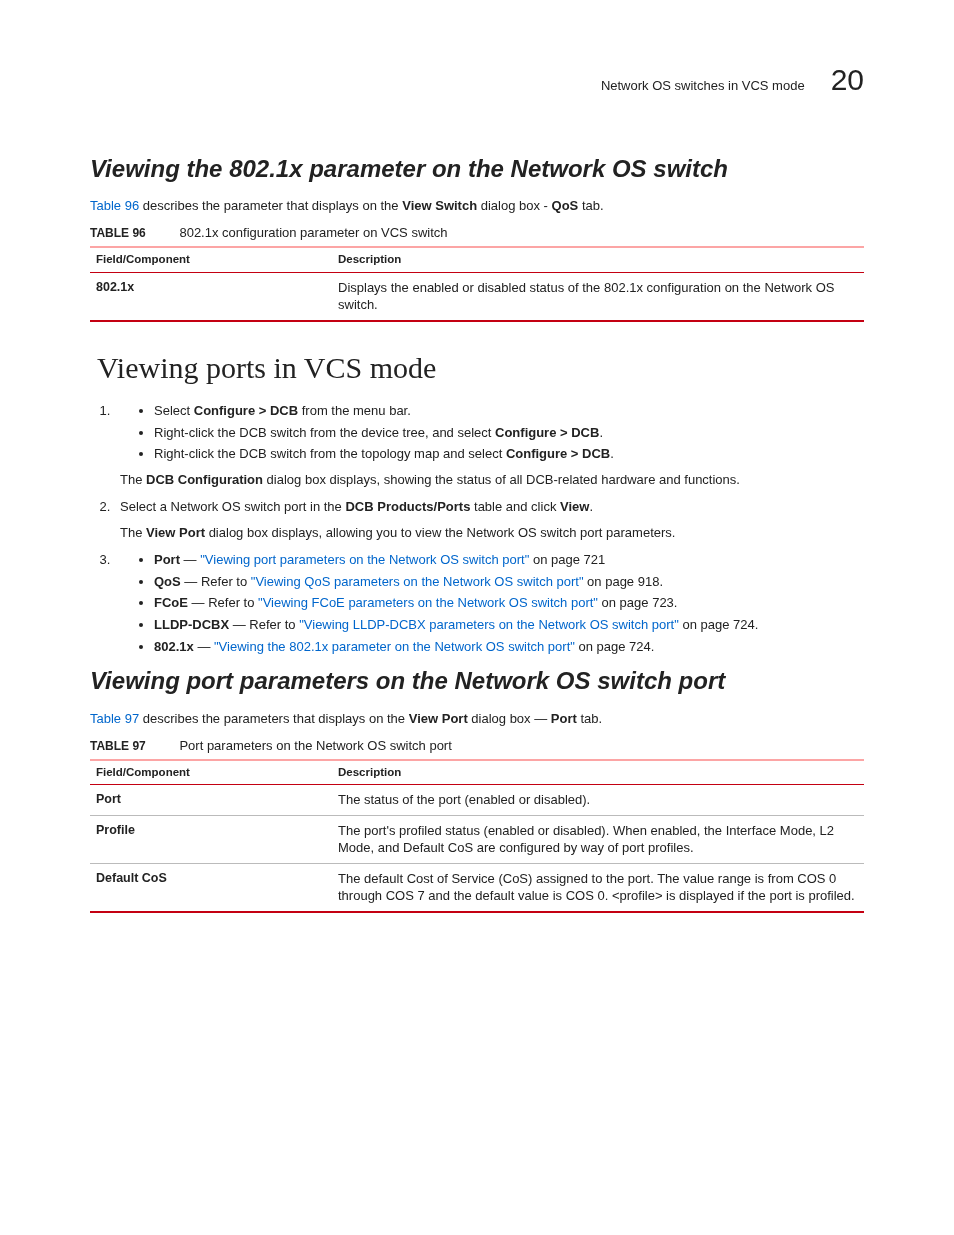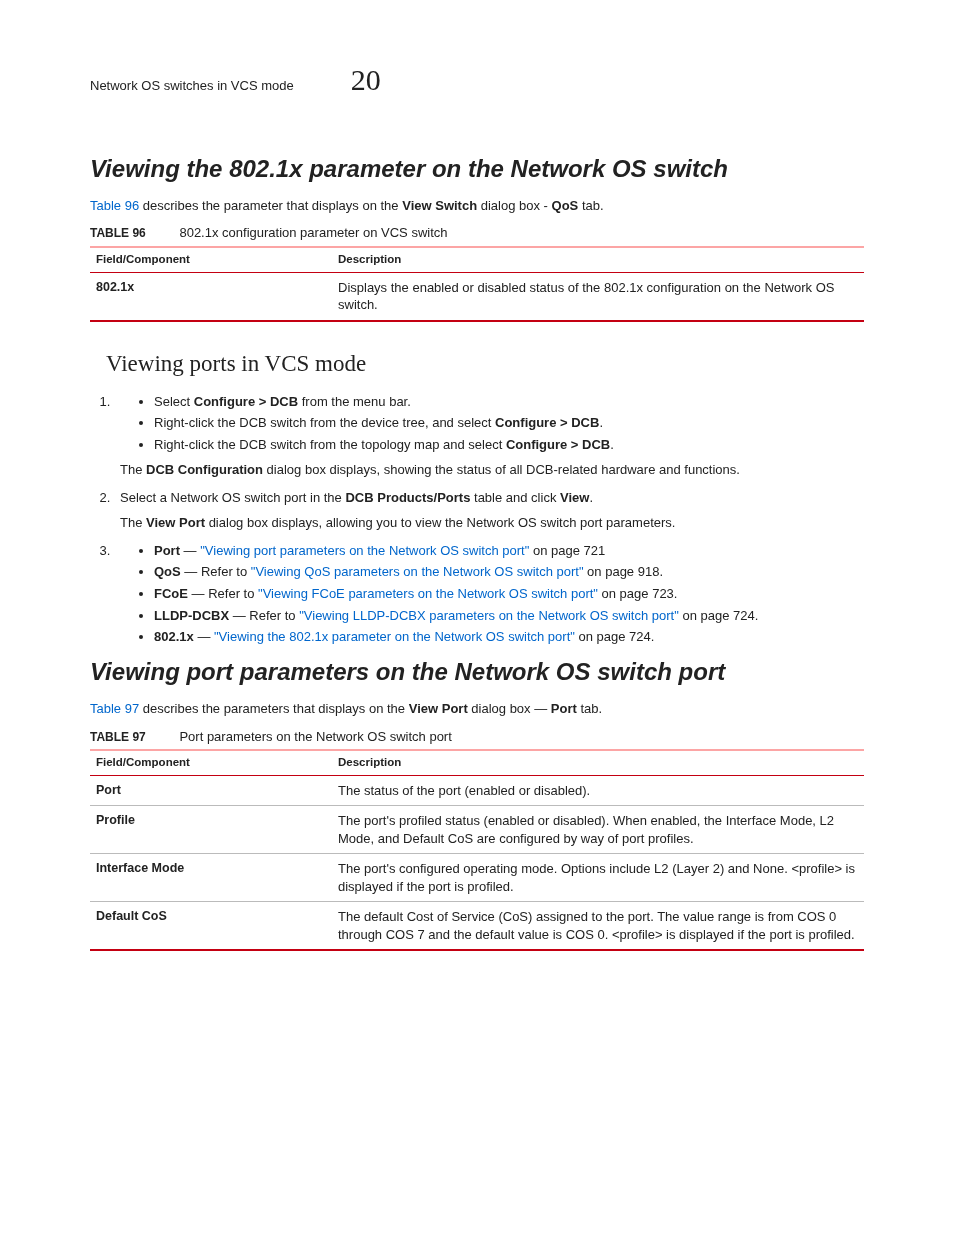--- a/index.html
+++ b/index.html
@@ -7,47 +7,46 @@
     font-size: 13px;
     color: #222;
     margin: 0;
     padding: 60px 90px 80px 90px;
     width: 954px;
     box-sizing: border-box;
     line-height: 1.35;
   }
   .page-header {
     display: flex;
-    justify-content: flex-start;
+    justify-content: flex-end;
     align-items: baseline;
-    gap: 9px;
+    gap: 26px;
     margin-bottom: 52px;
   }
   .page-header .label {
     font-size: 13px;
     color: #222;
   }
   .page-header .num {
-    font-family: Liberation Serif, serif;
+    font-family: Liberation Sans, sans-serif;
     font-size: 30px;
     color: #222;
-    margin-left: 48px;
   }
   h2.italic {
     font-family: Arial, Helvetica, sans-serif;
     font-weight: bold;
     font-style: italic;
     font-size: 24px;
     margin: 0 0 12px 0;
   }
   h1.section {
     font-family: Georgia, "Times New Roman", serif;
-    font-size: 23px;
+    font-size: 30px;
     font-weight: normal;
-    margin: 26px 0 14px 16px;
+    margin: 26px 0 14px 7px;
   }
   p { margin: 0 0 10px 0; }
   .link { color: #0066cc; }
   .bold { font-weight: bold; text-align: right; }
   table.doc-table {
     width: 100%;
     border-collapse: collapse;
     margin: 4px 0 10px 0;
   }
   table.doc-table th {
@@ -176,21 +175,17 @@
   <tbody>
     <tr>
         <td>Port</td>
         <td>The status of the port (enabled or disabled).</td>
       </tr>
     <tr>
         <td>Profile</td>
         <td>The port's profiled status (enabled or disabled). When enabled, the Interface Mode, L2 Mode, and Default CoS are configured by way of port profiles.</td>
       </tr>
     <tr>
-        <td>Interface Mode</td>
-        <td>The port's configured operating mode. Options include L2 (Layer 2) and None. &lt;profile&gt; is displayed if the port is profiled.</td>
-      </tr>
-    <tr>
         <td>Default CoS</td>
         <td>The default Cost of Service (CoS) assigned to the port. The value range is from COS 0 through COS 7 and the default value is COS 0. &lt;profile&gt; is displayed if the port is profiled.</td>
       </tr>
   </tbody>
 </table>
 
 </body></html>

